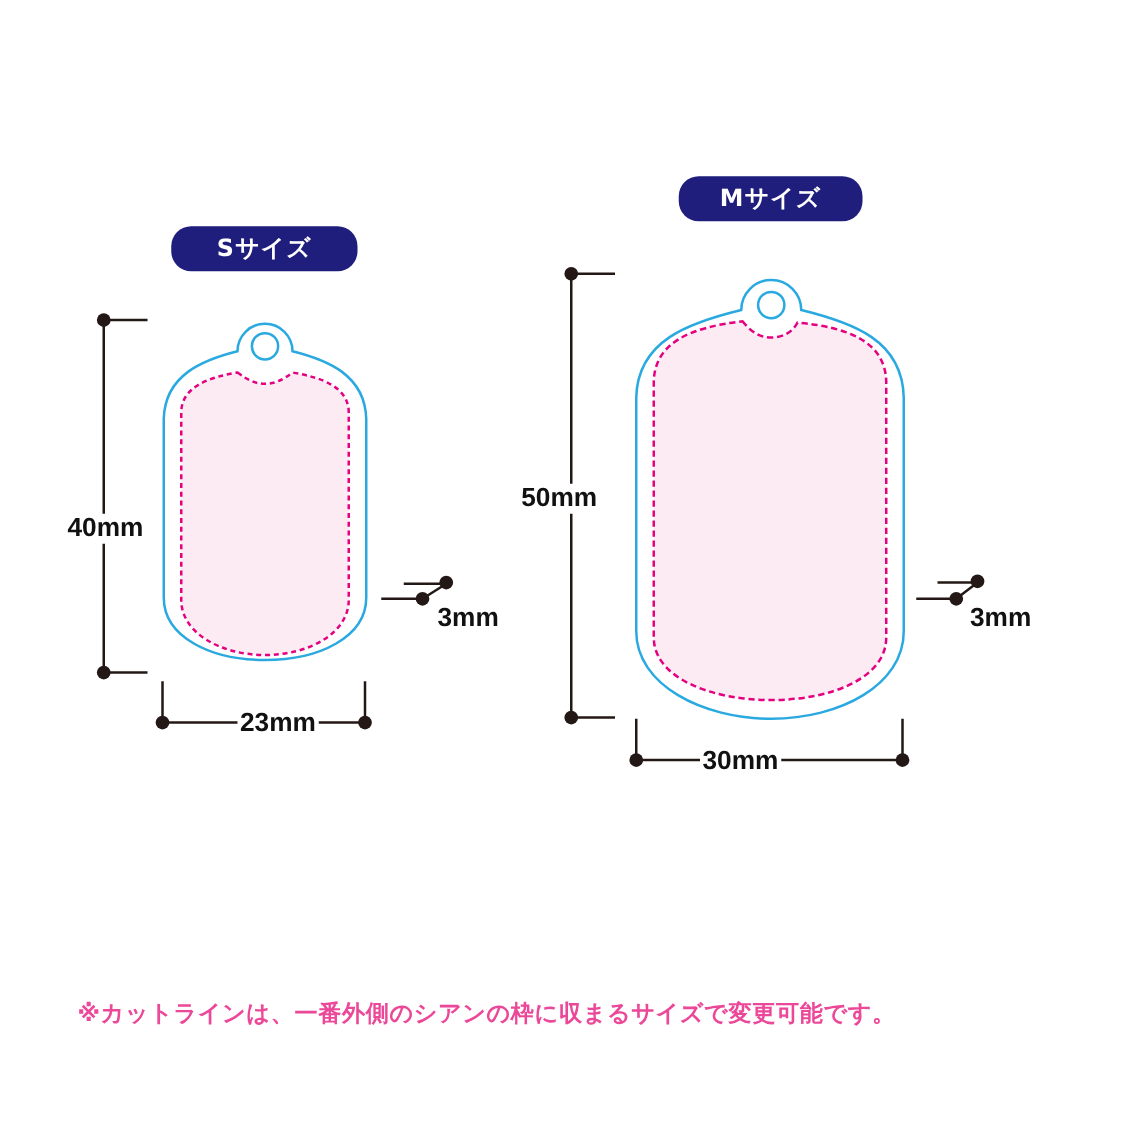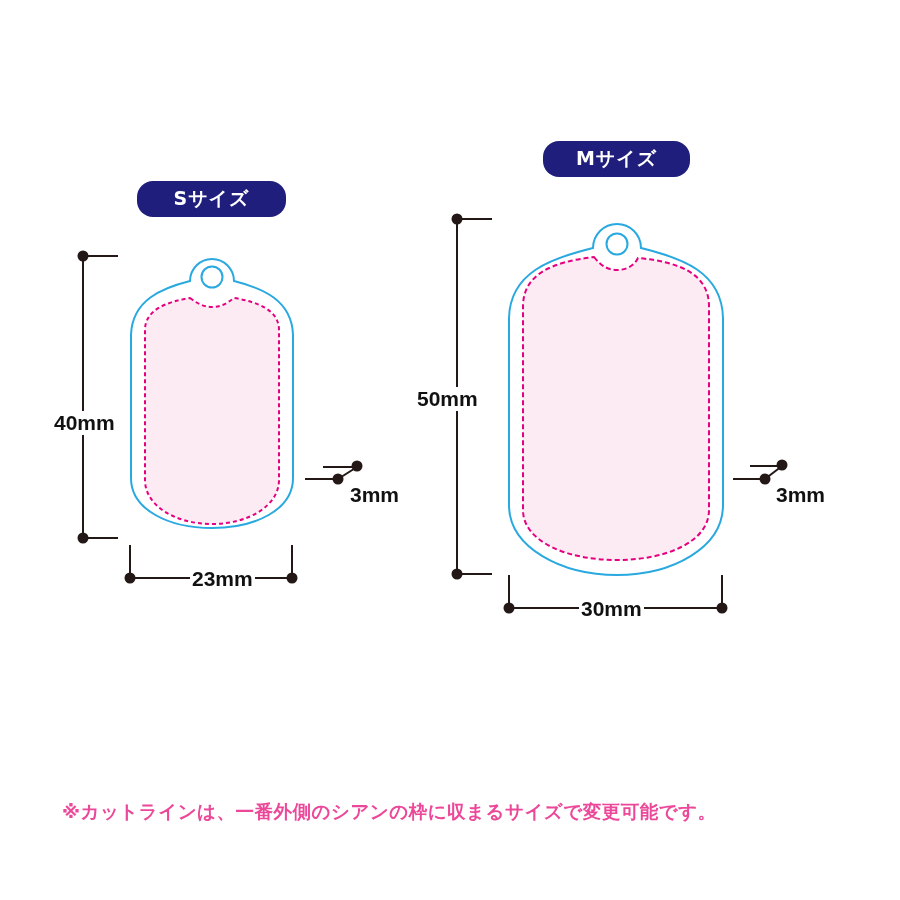--- a/index.html
+++ b/index.html
@@ -111,18 +111,18 @@
     <circle cx="782" cy="465" r="5.5" stroke="none"></circle>
     <circle cx="765" cy="479" r="5.5" stroke="none"></circle>
   </g>
 </svg>
 
 <div class="dim-label" style="left:54px; top:371px;margin-top:40px;">40mm</div>
 <div class="dim-label" style="left:175px; top:567px; padding:0 2px;margin-left:15px;">23mm</div>
 <div class="dim-label" style="left:350px; top:483px;">3mm</div>
 
 <div class="dim-label" style="left:417px; top:387px;">50mm</div>
-<div class="dim-label" style="left:579px; top:597px; padding:0 2px;">30mm</div>
+<div class="dim-label" style="left:560px; top:597px; padding:0 2px;">30mm</div>
 <div class="dim-label" style="left:776px; top:483px;">3mm</div>
 
 <div class="notes">
   <div class="note">※カットラインは、一番外側のシアンの枠に収まるサイズで変更可能です。</div>
 </div>
 
 </body></html>

